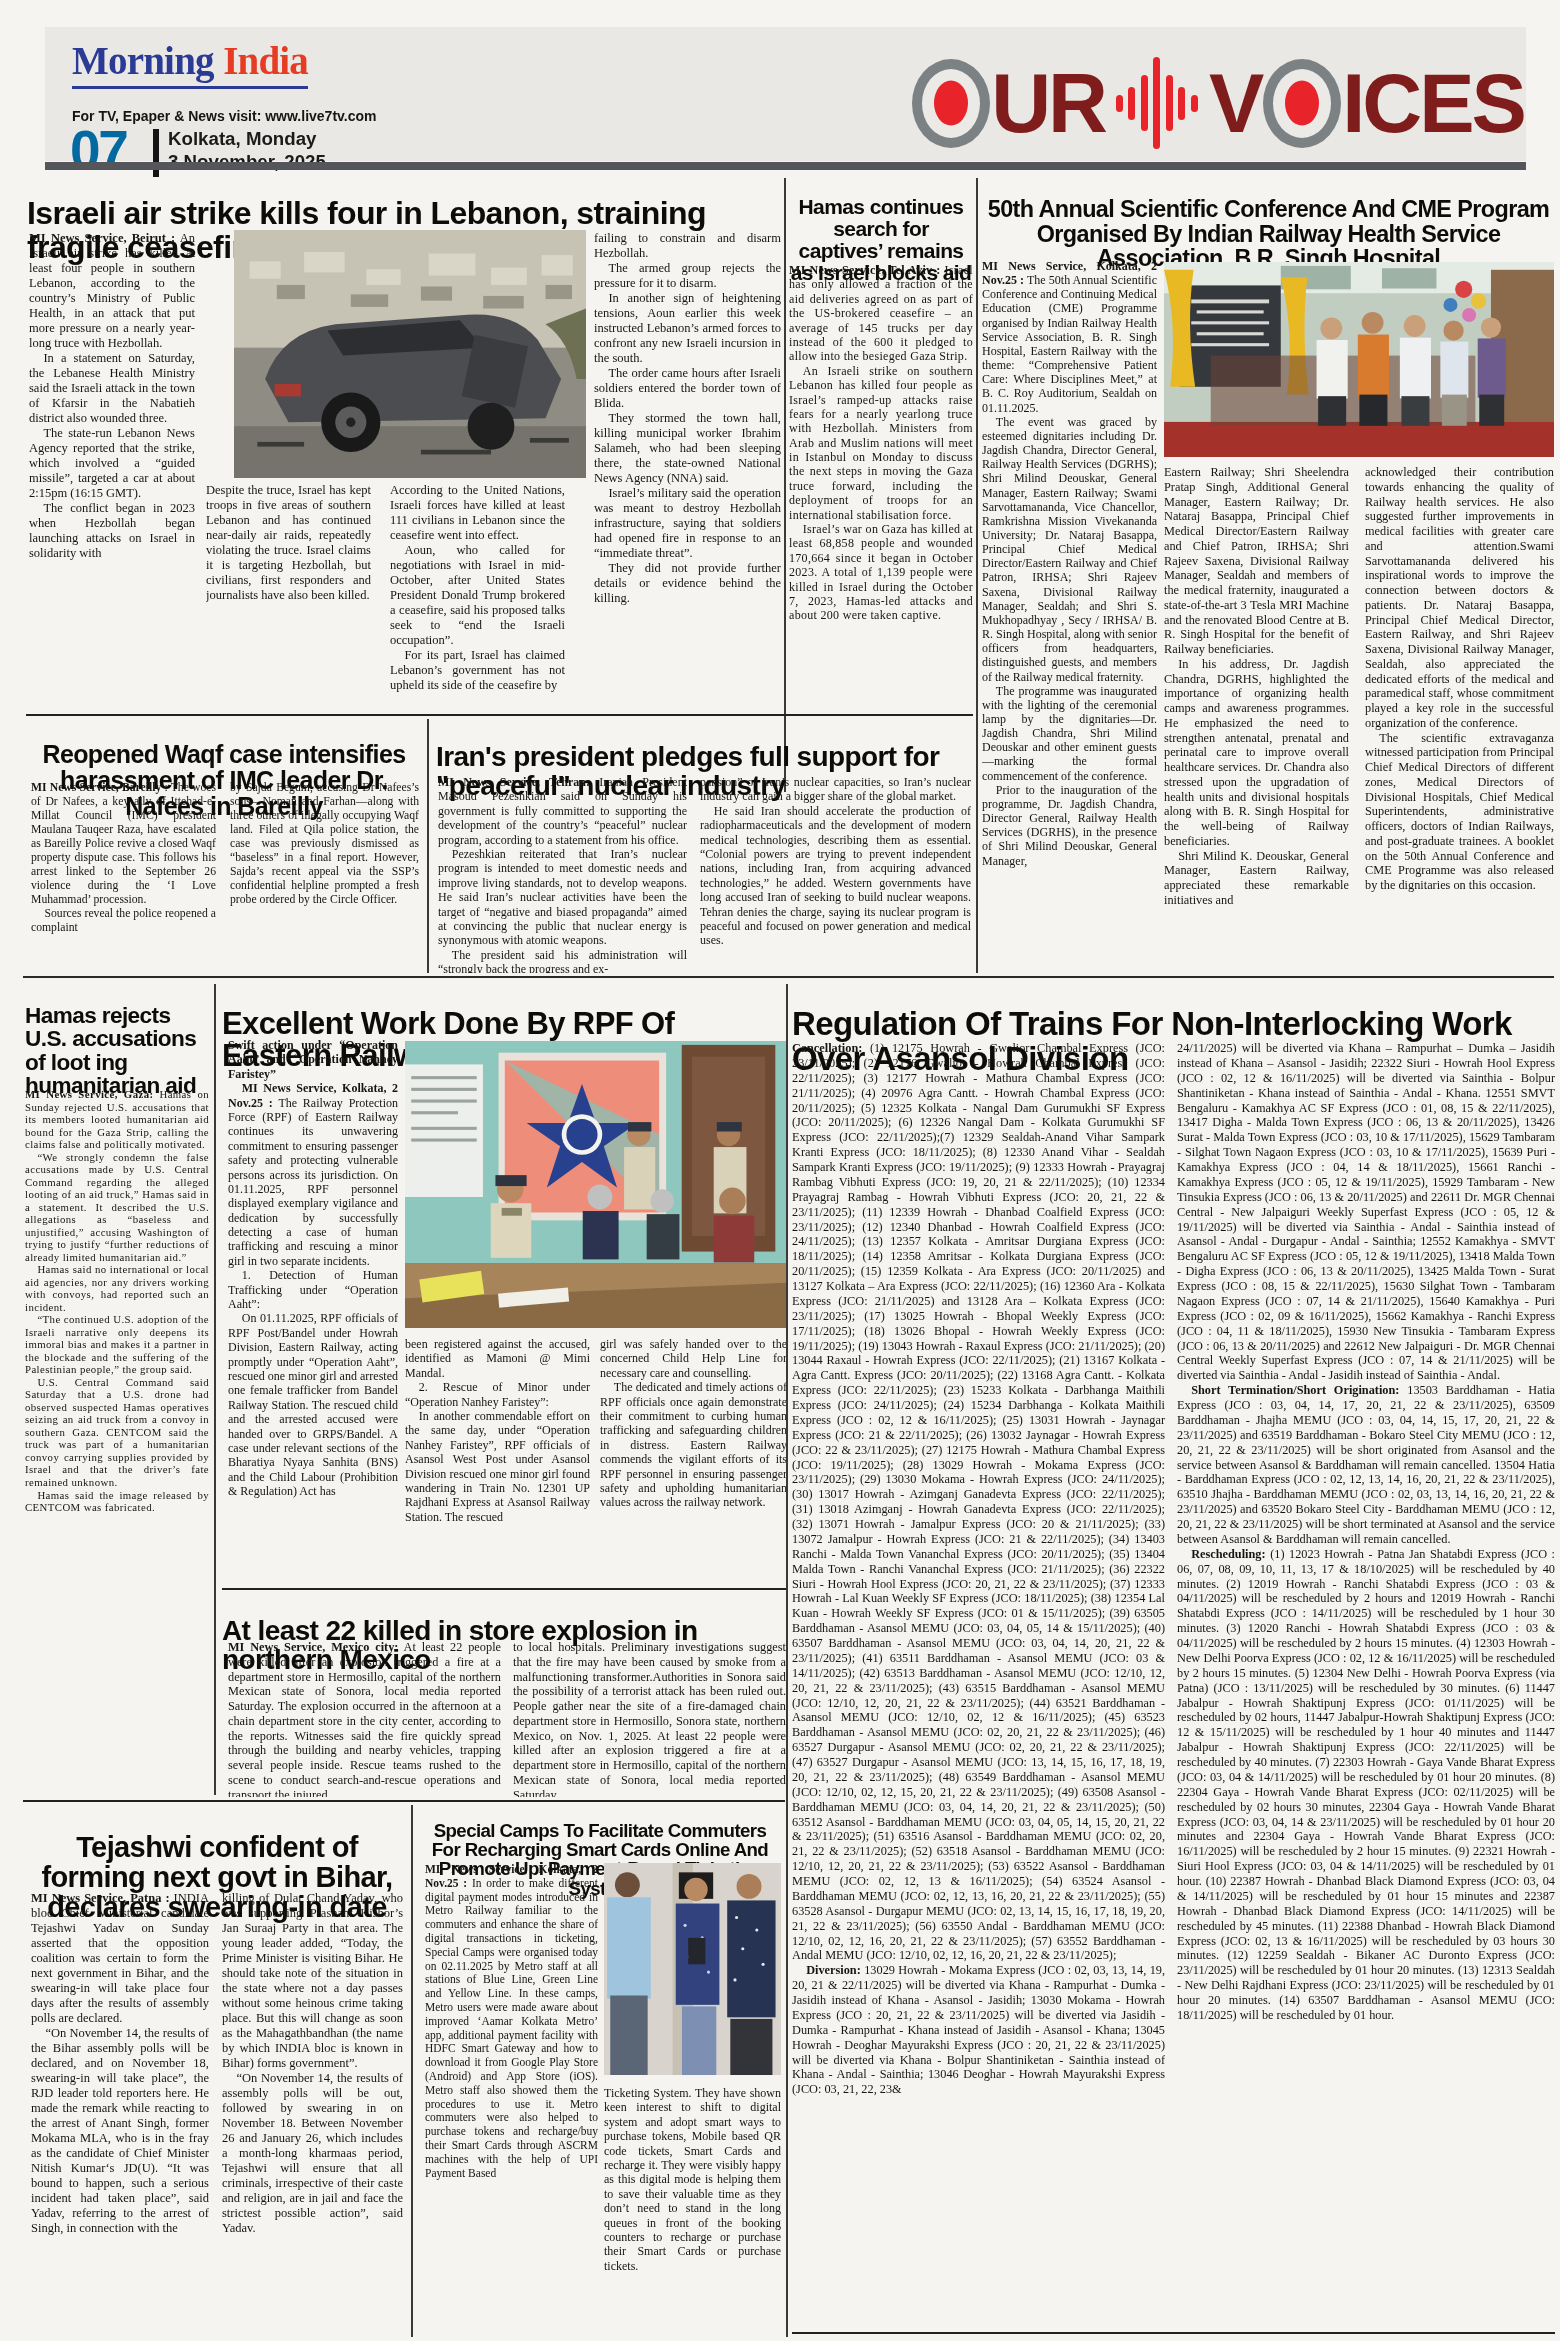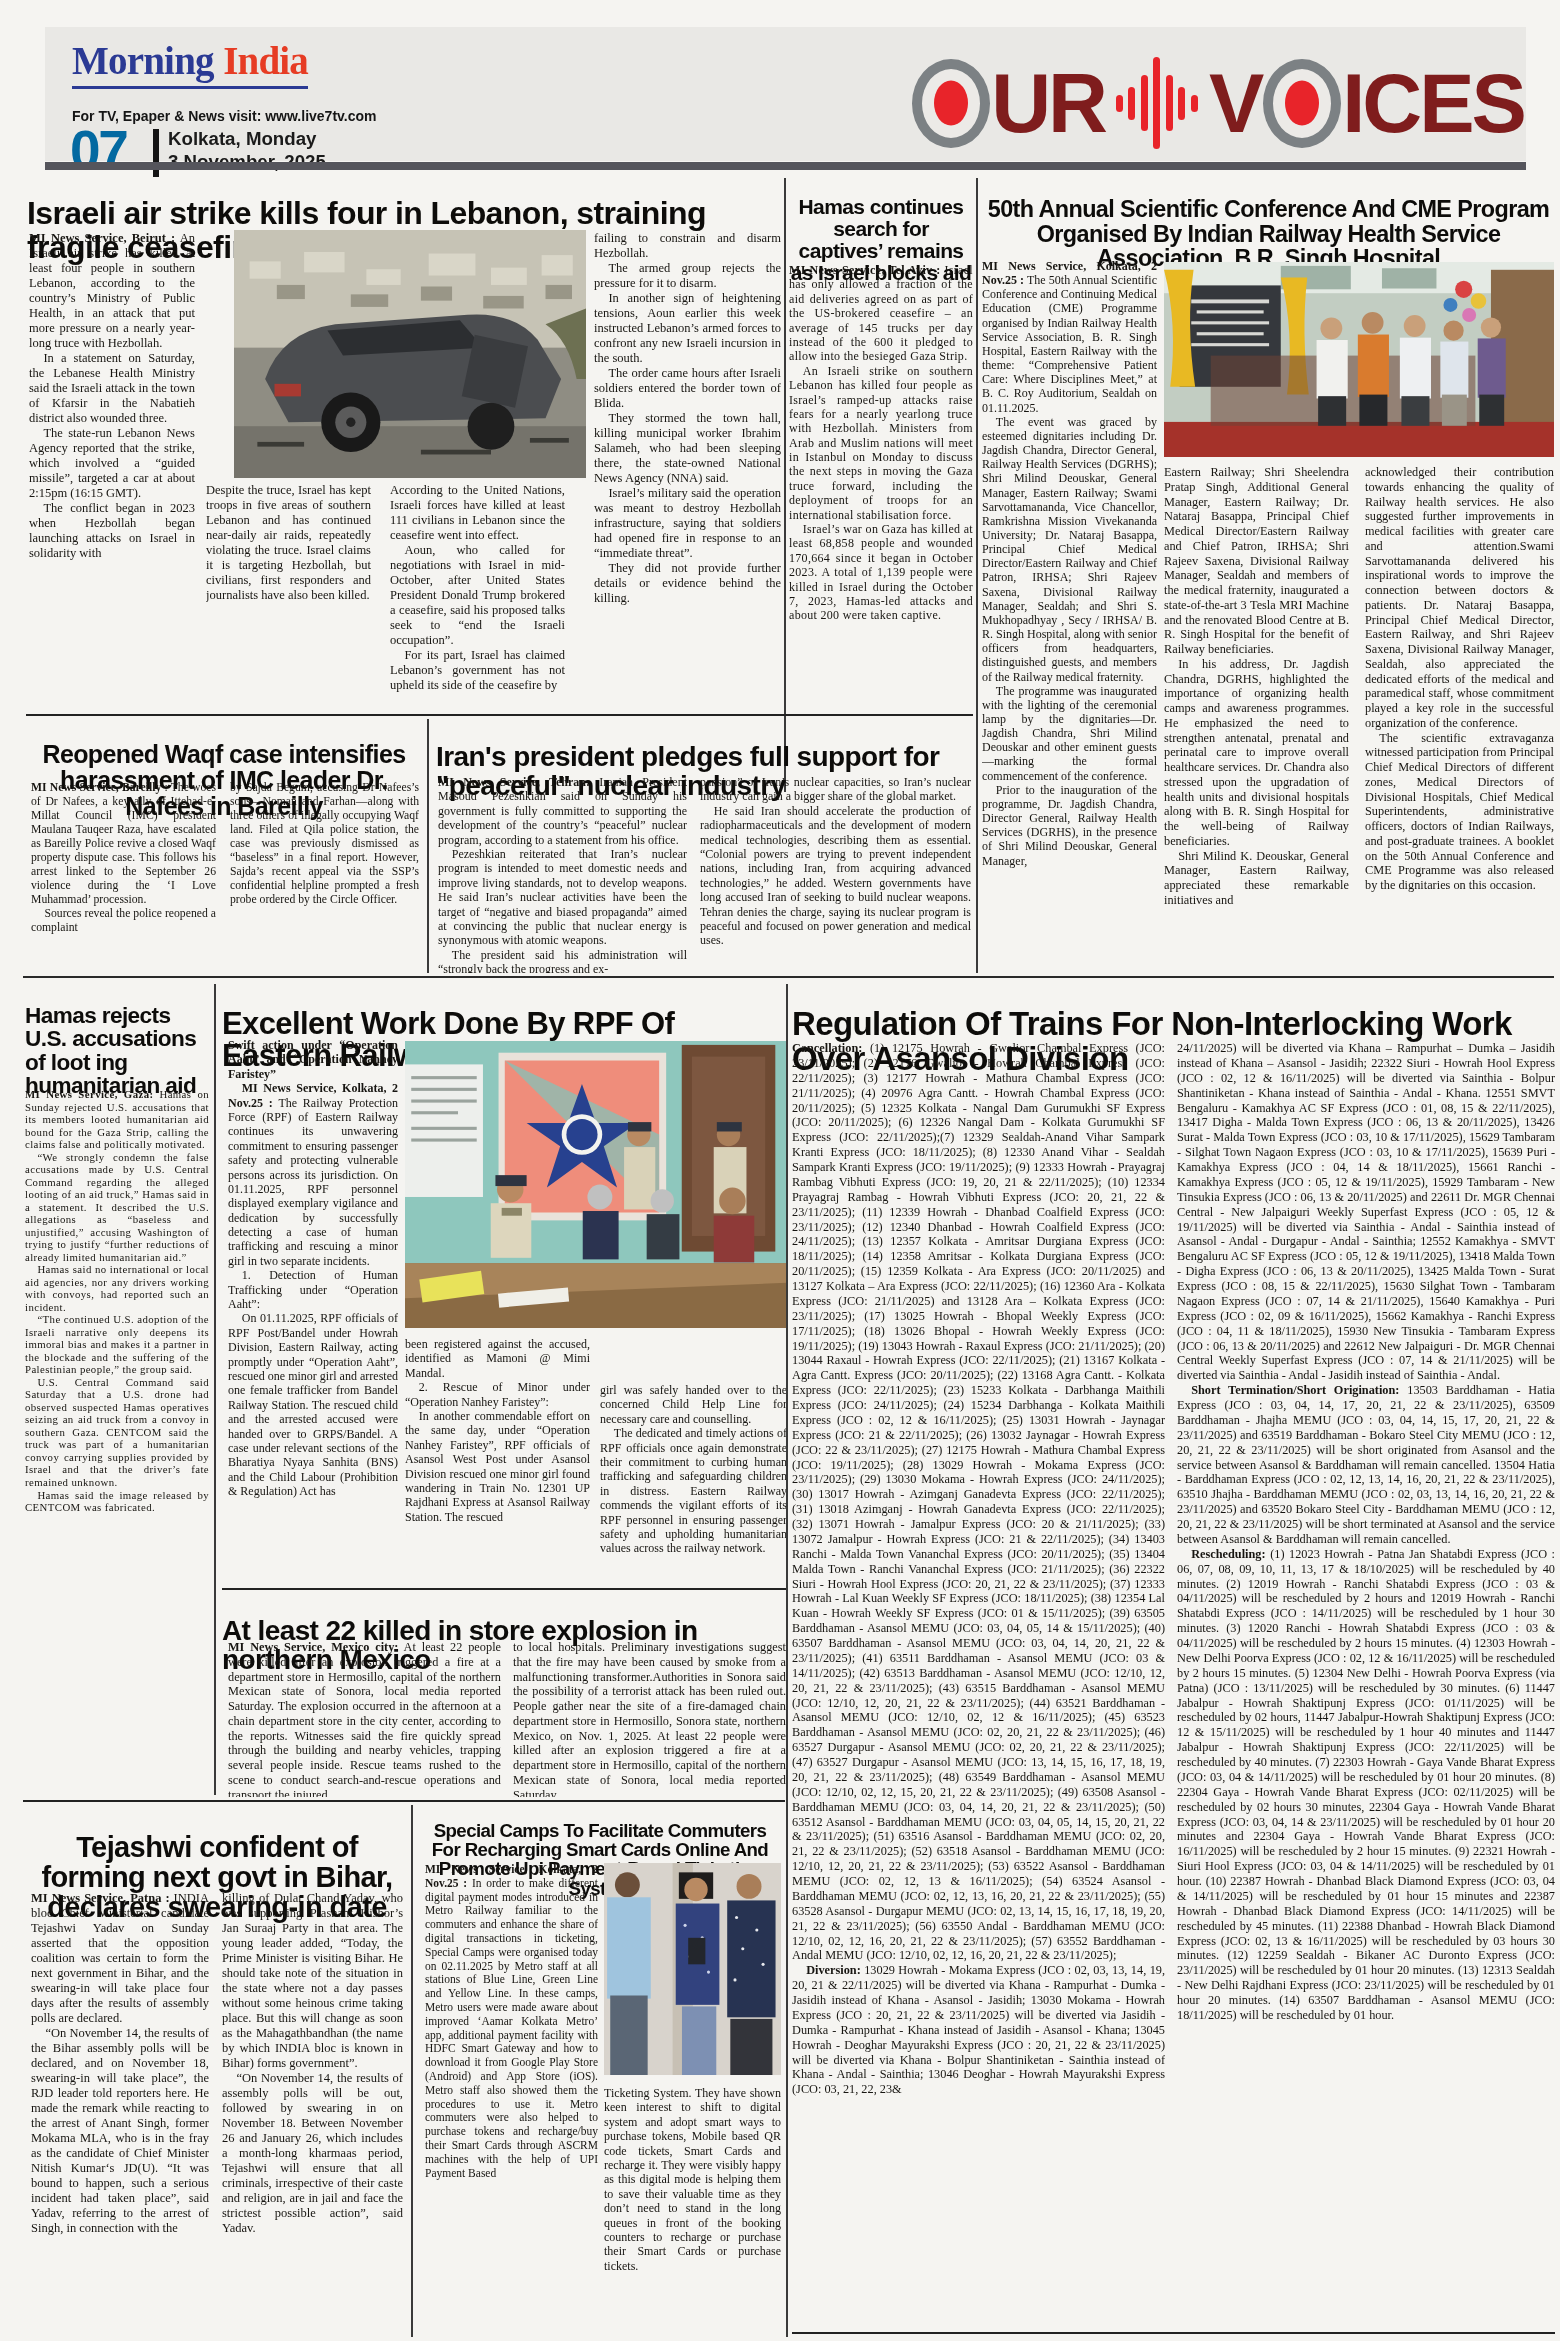--- a/index.html
+++ b/index.html
@@ -306,21 +306,21 @@
       <path d="M0 285 L490 285 L490 310 L0 330 Z" fill="#a8845a"></path>
       <rect x="20" y="300" width="80" height="30" fill="#e8e25a" transform="rotate(-8 60 315)"></rect>
       <rect x="120" y="320" width="90" height="18" fill="#f0efe8" transform="rotate(-5 165 330)"></rect>
     </svg>
   </div>
   <div class="abs col" style="left:405px;top:1337px;width:185px;height:243px;font-size:12px;">
       <p>been registered against the accused, identified as Mamoni @ Mimi Mandal.</p>
       <p>2. Rescue of Minor under “Operation Nanhey Faristey”:</p>
       <p>In another commendable effort on the same day, under “Operation Nanhey Faristey”, RPF officials of Asansol West Post under Asansol Division rescued one minor girl found wandering in Train No. 12301 UP Rajdhani Express at Asansol Railway Station. The rescued</p>
     </div>
-  <div class="abs col" style="left:600px;top:1337px;width:187px;height:243px;font-size:12px;margin-top:46px;">
+  <div class="abs col" style="left:600px;top:1337px;width:187px;height:243px;font-size:12px;">
       <p>girl was safely handed over to the concerned Child Help Line for necessary care and counselling.</p>
       <p>The dedicated and timely actions of RPF officials once again demonstrate their commitment to curbing human trafficking and safeguarding children in distress. Eastern Railway commends the vigilant efforts of its RPF personnel in ensuring passenger safety and upholding humanitarian values across the railway network.</p>
     </div>
 </section>
 
 <div class="abs thin" style="left:222px;top:1588px;width:565px;"></div>
 <section>
   <h2 class="abs hl" style="left:222px;top:1593px;width:565px;font-size:28px;">At least 22 killed in store explosion in northern Mexico</h2>
   <div class="abs col" style="left:228px;top:1640px;width:273px;height:157px;font-size:12.3px;">
       <p><b>MI News Service, Mexico city:</b> At least 22 people were killed after an explosion triggered a fire at a department store in Hermosillo, capital of the northern Mexican state of Sonora, local media reported Saturday. The explosion occurred in the afternoon at a chain department store in the city center, according to the reports. Witnesses said the fire quickly spread through the building and nearby vehicles, trapping several people inside. Rescue teams rushed to the scene to conduct search-and-rescue operations and transport the injured</p>

